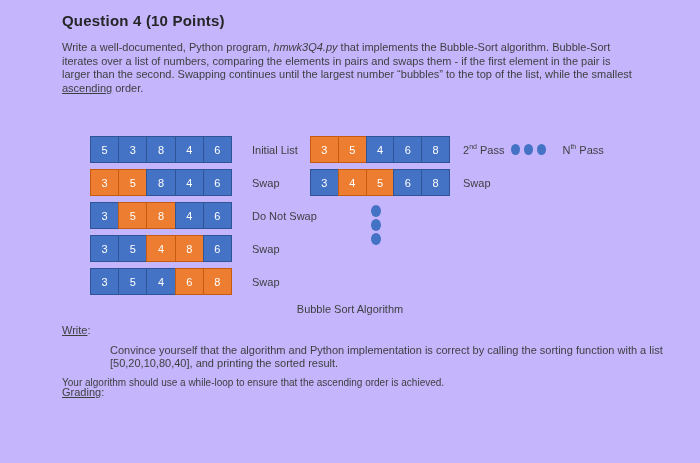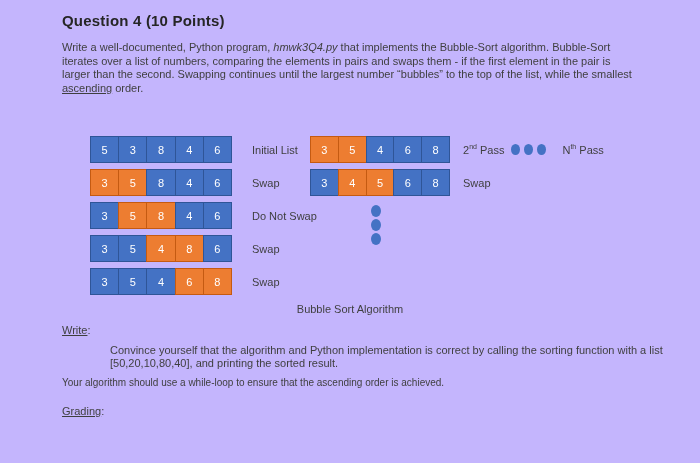--- a/index.html
+++ b/index.html
@@ -41,21 +41,21 @@
   .vdots .dot { width:10px; height:12px; }
   .caption {
     position:absolute; left:90px; top:303px; width:520px; text-align:center;
     font-size:11px; color:#3f3f3f;
   }
 
   
   .hints-label    { position:absolute; left:62px; top:324px; font-size:11px; }
   .hints-para     { position:absolute; left:62px; top:344px; font-size:11px; line-height:12.9px;margin-left:48px; }
   .while-line     { position:absolute; left:62px; top:377px; font-size:10px; white-space:nowrap; }
-  .grading-label  { position:absolute; left:62px; top:405px; font-size:11px; }
+  .grading-label  { position:absolute; left:62px; top:386px; font-size:11px; }
   .comments-line  { position:absolute; left:62px; top:414px; font-size:11px; white-space:nowrap; }
 </style>
 </head>
 <body>
 
 <div class="page" style="--blue: #4472C4; --blue-border: #2F5597; --orange: #ED7D31; --orange-border: #C55A11;">
 
   <div class="title">Question 4 (10 Points)</div>
 
   <div class="intro">

